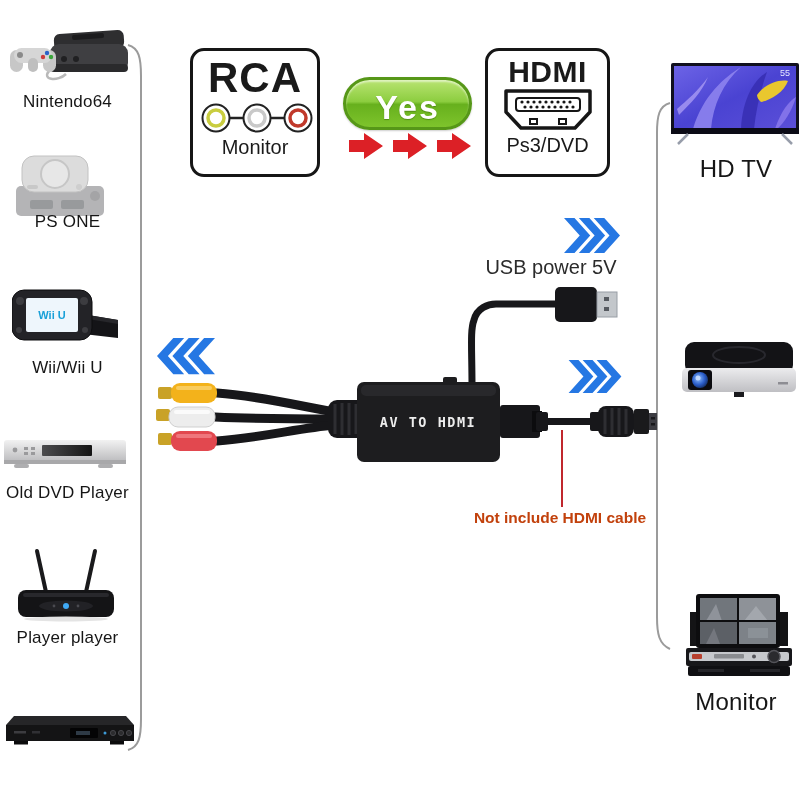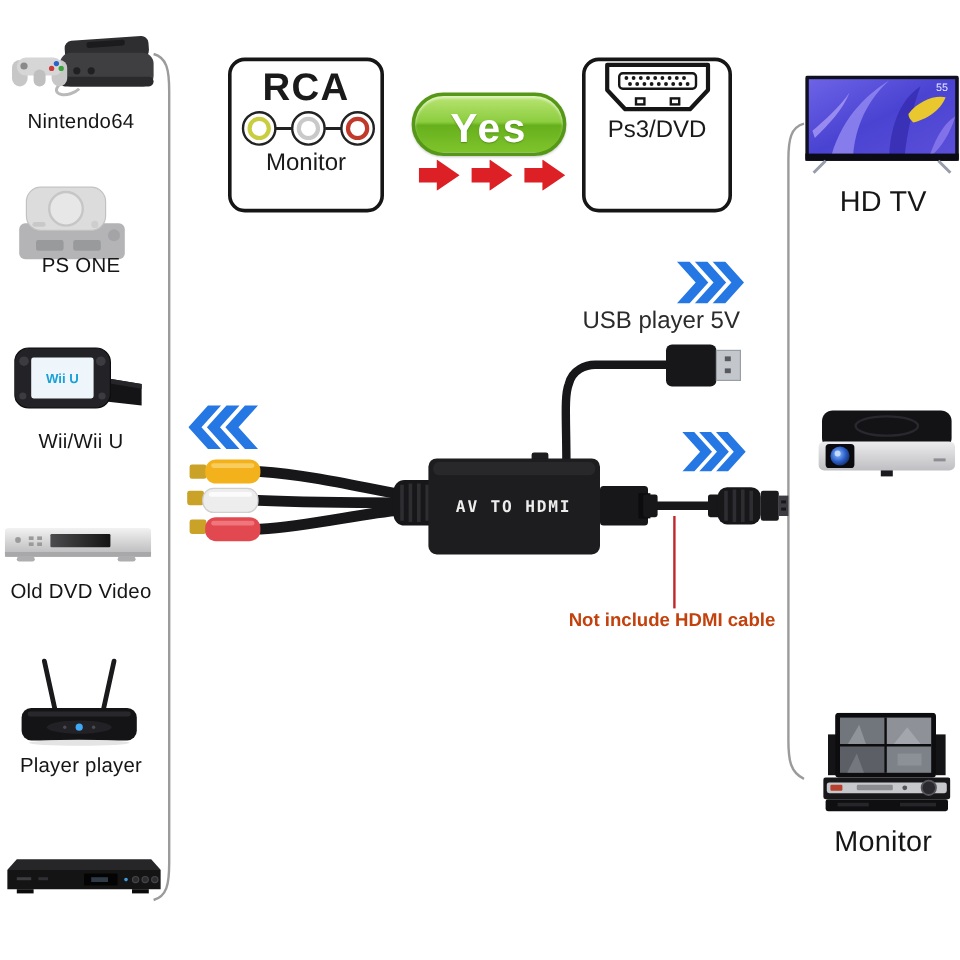--- a/index.html
+++ b/index.html
@@ -3,21 +3,21 @@
 <meta charset="utf-8">
 <style>
   html,body{margin:0;padding:0;background:#fff;}
   #stage{position:relative;width:800px;height:800px;background:#ffffff;overflow:hidden;
          font-family:"Liberation Sans",sans-serif;color:#1a1a1a;}
   .abs{position:absolute;}
   .dev-label{position:absolute;text-align:center;font-size:17px;color:#161616;letter-spacing:.2px;}
   .dev-label.lg{font-size:24px;}
   .io-box{position:absolute;box-sizing:border-box;border:3px solid #161616;border-radius:14px;
           background:#fff;text-align:center;}
-  .io-title{font-weight:bold;font-size:32px;letter-spacing:1px;margin-top:4px;line-height:1.1;}
+  .io-title{font-weight:bold;font-size:42px;letter-spacing:1px;margin-top:4px;line-height:1.1;}
   .io-title.sm{font-size:30px;letter-spacing:.5px;}
   .io-sub{font-size:20px;margin-top:2px;}
   .yes-pill{position:absolute;border-radius:28px;border:3px solid #569718;box-sizing:border-box;
             background:linear-gradient(180deg,#b9e472 0%,#8ccd3f 46%,#67b01d 52%,#7ec42c 100%);
             display:flex;align-items:flex-end;justify-content:center;
             box-shadow:inset 0 2px 2px rgba(255,255,255,.55), 0 1px 2px rgba(0,0,0,.2);}
   .yes-pill span{font-size:34px;font-weight:bold;color:#ffffff;letter-spacing:2px;
                  text-shadow:0 1px 1px rgba(60,110,10,.6);}
   .usb-note{position:absolute;font-size:20px;color:#2b2b2b;text-align:center;}
   .red-note{position:absolute;font-size:15.5px;color:#c2410c;text-align:center;font-weight:bold;}
@@ -96,21 +96,21 @@
     <rect x="0" y="22" width="122" height="4" fill="#a8a8aa"></rect>
     <rect x="38" y="7" width="50" height="11" rx="1" fill="url(#disp)"></rect>
     <circle cx="11" cy="12" r="2.4" fill="#9a9a9c"></circle>
     <rect x="20" y="9" width="4" height="3" fill="#9a9a9c"></rect>
       <rect x="27" y="9" width="4" height="3" fill="#9a9a9c"></rect>
     <rect x="20" y="14" width="4" height="3" fill="#9a9a9c"></rect>
       <rect x="27" y="14" width="4" height="3" fill="#9a9a9c"></rect>
     <rect x="10" y="26" width="15" height="4" rx="2" fill="#aeaeb0"></rect>
     <rect x="94" y="26" width="15" height="4" rx="2" fill="#aeaeb0"></rect>
   </svg>
-  <div class="dev-label" style="left:0;top:483px;width:135px">Old DVD Video</div>
+  <div class="dev-label" style="left:0;top:483px;width:135px">Old DVD Player</div>
 
   <svg class="abs" style="left:16px;top:546px" width="100" height="76" viewBox="0 0 100 76">
     <line x1="30" y1="46" x2="21" y2="5" stroke="#1a1a1c" stroke-width="4" stroke-linecap="round"></line>
     <line x1="70" y1="46" x2="79" y2="5" stroke="#1a1a1c" stroke-width="4" stroke-linecap="round"></line>
     <rect x="2" y="44" width="96" height="27" rx="8" fill="#141416"></rect>
     <rect x="7" y="47" width="86" height="4" rx="2" fill="#28282c"></rect>
     <ellipse cx="50" cy="60" rx="27" ry="5.5" fill="#222226"></ellipse>
     <circle cx="50" cy="60" r="3" fill="#3fa9f5"></circle>
     <circle cx="38" cy="60" r="1.4" fill="#4a4a50"></circle>
       <circle cx="62" cy="60" r="1.4" fill="#4a4a50"></circle>
@@ -153,20 +153,21 @@
   </div>
   <svg class="abs" style="left:349px;top:133px" width="122" height="26" viewBox="0 0 122 26">
     <g fill="#DC2026">
       <path d="M0,7 h15 v-7 l19,13 -19,13 v-7 h-15 z"></path>
       <path d="M44,7 h15 v-7 l19,13 -19,13 v-7 h-15 z"></path>
       <path d="M88,7 h15 v-7 l19,13 -19,13 v-7 h-15 z"></path>
     </g>
   </svg>
 
   <div class="io-box" style="left:485px;top:48px;width:125px;height:129px">
+    <div class="io-title sm">HDMI</div>
     <svg width="96" height="44" viewBox="0 0 96 44" style="margin:0 auto">
       <path d="M6,3 H90 V24 L75,40 H21 L6,24 Z" fill="#fff" stroke="#161616" stroke-width="3.5" stroke-linejoin="round"></path>
       <rect x="16" y="10" width="64" height="13" rx="3" fill="#fff" stroke="#161616" stroke-width="2"></rect>
       <g fill="#161616">
         <circle cx="22" cy="14" r="1.6"></circle>
           <circle cx="28" cy="14" r="1.6"></circle>
           <circle cx="34" cy="14" r="1.6"></circle>
         <circle cx="40" cy="14" r="1.6"></circle>
           <circle cx="46" cy="14" r="1.6"></circle>
           <circle cx="52" cy="14" r="1.6"></circle>
@@ -267,21 +268,21 @@
     </g>
   </svg>
 
   <svg class="abs" style="left:562px;top:218px" width="60" height="35" viewBox="0 0 64 40">
     <g fill="#2577E3">
       <path d="M0,0 L12,0 L30,20 L12,40 L0,40 L18,20 Z"></path>
       <path d="M17,0 L29,0 L47,20 L29,40 L17,40 L35,20 Z"></path>
       <path d="M34,0 L46,0 L64,20 L46,40 L34,40 L52,20 Z"></path>
     </g>
   </svg>
-  <div class="usb-note" style="left:451px;top:256px;width:200px">USB player 5V</div>
+  <div class="usb-note" style="left:451px;top:256px;width:200px">USB power 5V</div>
 
   <svg class="abs" style="left:564px;top:360px" width="62" height="33" viewBox="0 0 64 40">
     <g fill="#2577E3">
       <path d="M0,0 L12,0 L30,20 L12,40 L0,40 L18,20 Z"></path>
       <path d="M17,0 L29,0 L47,20 L29,40 L17,40 L35,20 Z"></path>
       <path d="M34,0 L46,0 L64,20 L46,40 L34,40 L52,20 Z"></path>
     </g>
   </svg>
 
   <svg class="abs" style="left:150px;top:278px" width="515" height="252" viewBox="0 0 515 252">

